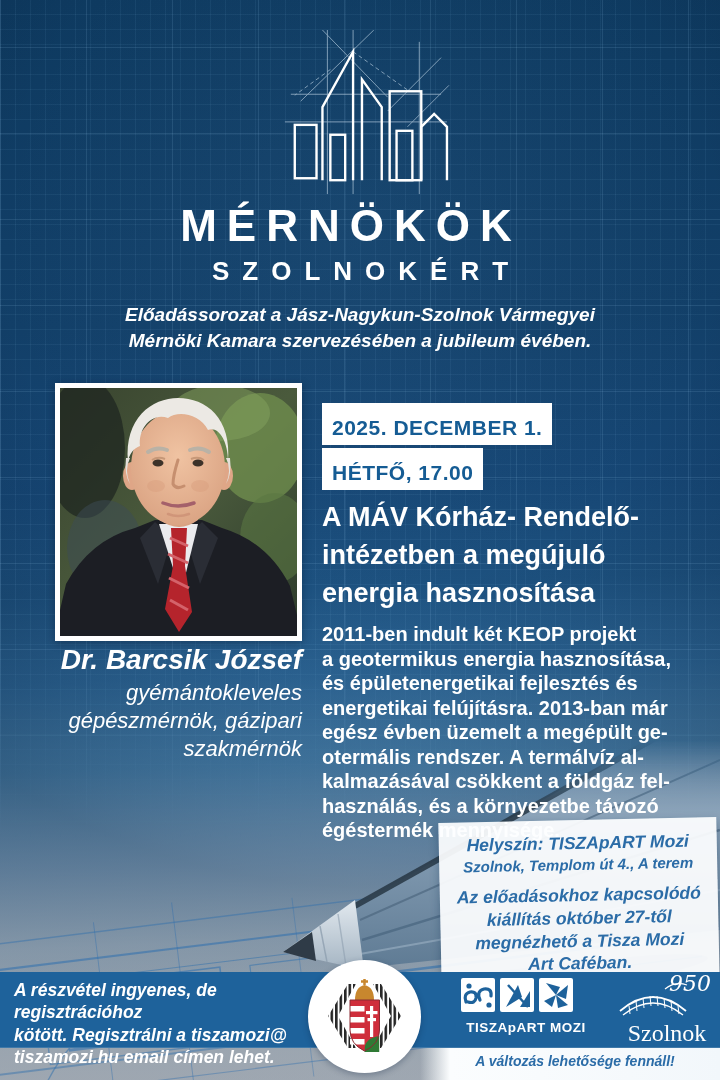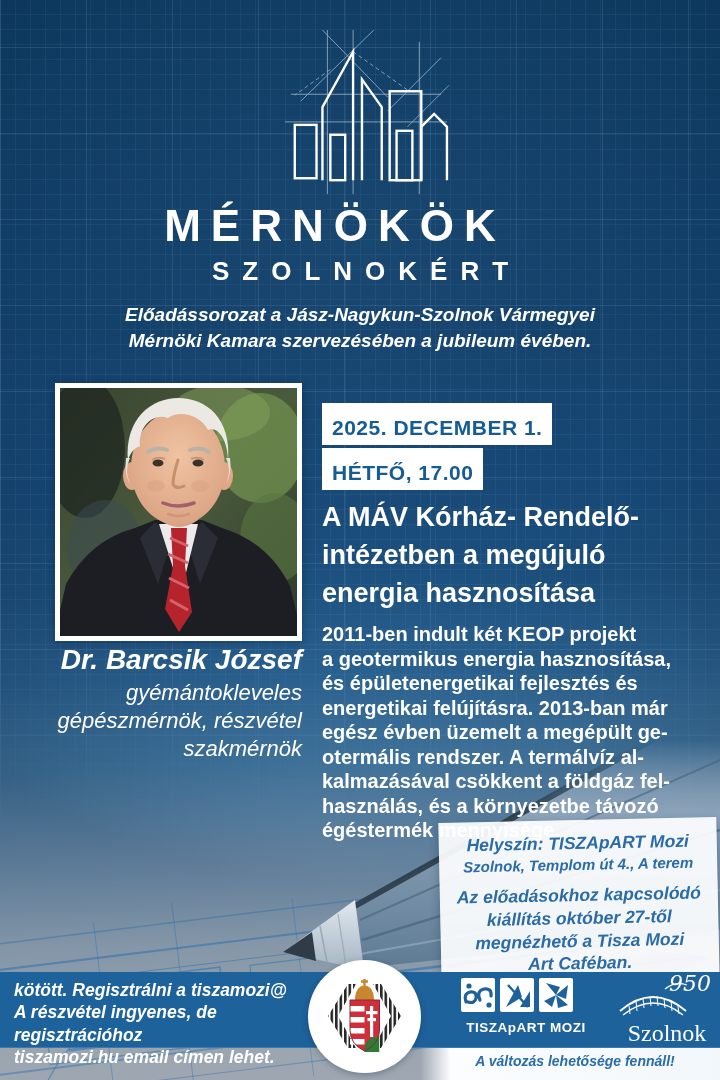--- a/index.html
+++ b/index.html
@@ -19,21 +19,21 @@
       repeating-linear-gradient(0deg, rgba(150,200,235,0.14) 0 1px, transparent 1px 86px),
       repeating-linear-gradient(90deg, rgba(150,200,235,0.14) 0 1px, transparent 1px 86px);
     -webkit-mask-image:linear-gradient(180deg,#000 0%,#000 58%,transparent 78%);
             mask-image:linear-gradient(180deg,#000 0%,#000 58%,transparent 78%);}
   .blueprint{position:absolute;left:0;top:740px;width:720px;height:340px;z-index:1;
     -webkit-mask-image:linear-gradient(180deg,transparent 0%,#000 22%);
             mask-image:linear-gradient(180deg,transparent 0%,#000 22%);}
 
   
   .logo-building{position:absolute;left:270px;top:30px;width:180px;height:168px;z-index:2;}
-  .title1{position:absolute;left:0;top:201px;width:646px;text-align:center;z-index:2;
+  .title1{position:absolute;left:16px;top:201px;width:646px;text-align:center;z-index:2;
     color:#fff;font-size:44px;font-weight:bold;letter-spacing:10px;padding-left:24px;box-sizing:border-box;}
   .title2{position:absolute;left:0;top:256px;width:720px;text-align:center;z-index:2;
     color:#fff;font-size:26px;font-weight:bold;letter-spacing:13px;padding-left:13px;box-sizing:border-box;}
   .subtitle{position:absolute;left:0;top:302px;width:720px;text-align:center;z-index:2;
     color:#fff;font-size:19px;font-weight:bold;font-style:italic;line-height:1.35;}
 
   
   .photo-card{position:absolute;left:55px;top:383px;background:#fff;padding:5px;z-index:2;
     box-shadow:0 2px 8px rgba(5,25,50,.4);}
   .photo-card svg{display:block;}
@@ -217,21 +217,21 @@
       <ellipse cx="96" cy="98" rx="9" ry="6" fill="#d89a7a" opacity=".4"></ellipse>
       <ellipse cx="140" cy="98" rx="9" ry="6" fill="#d89a7a" opacity=".4"></ellipse>
       <path d="M103,115 q15,6 31,0" stroke="#a4606a" stroke-width="3.5" fill="none" stroke-linecap="round"></path>
       <path d="M108,126 q10,4 21,0" stroke="#d09579" stroke-width="2.5" fill="none" stroke-linecap="round"></path>
     </svg>
   </div>
 
   <div class="name-block">
     <div class="speaker-name">Dr. Barcsik József</div>
     <div class="speaker-title">gyémántokleveles</div>
-    <div class="speaker-title">gépészmérnök, részvétel</div>
+    <div class="speaker-title">gépészmérnök, gázipari</div>
     <div class="speaker-title">szakmérnök</div>
   </div>
 
   <div class="right-col">
     <div class="badge">2025. DECEMBER 1.</div>
     <div class="badge">HÉTFŐ, 17.00</div>
     <div class="event-title">
       <div>A MÁV Kórház- Rendelő-</div>
       <div>intézetben a megújuló</div>
       <div>energia hasznosítása</div>
@@ -256,22 +256,22 @@
       <div>Az előadásokhoz kapcsolódó</div>
       <div>kiállítás október 27-től</div>
       <div>megnézhető a Tisza Mozi</div>
       <div>Art Caféban.</div>
     </div>
   </div>
 
   <div class="band"></div>
 
   <div class="registration">
+    <div>A részvétel ingyenes, de regisztrációhoz</div>
     <div>kötött. Regisztrálni a tiszamozi@</div>
-    <div>A részvétel ingyenes, de regisztrációhoz</div>
     <div>tiszamozi.hu email címen lehet.</div>
   </div>
 
   <div class="chamber-circle">
     <svg width="113" height="113" viewBox="0 0 113 113">
       <defs>
         <pattern id="hatch" width="4.5" height="4.5" patternUnits="userSpaceOnUse">
           <rect width="2.6" height="4.5" fill="#262626"></rect>
         </pattern>
         <clipPath id="shieldL">

